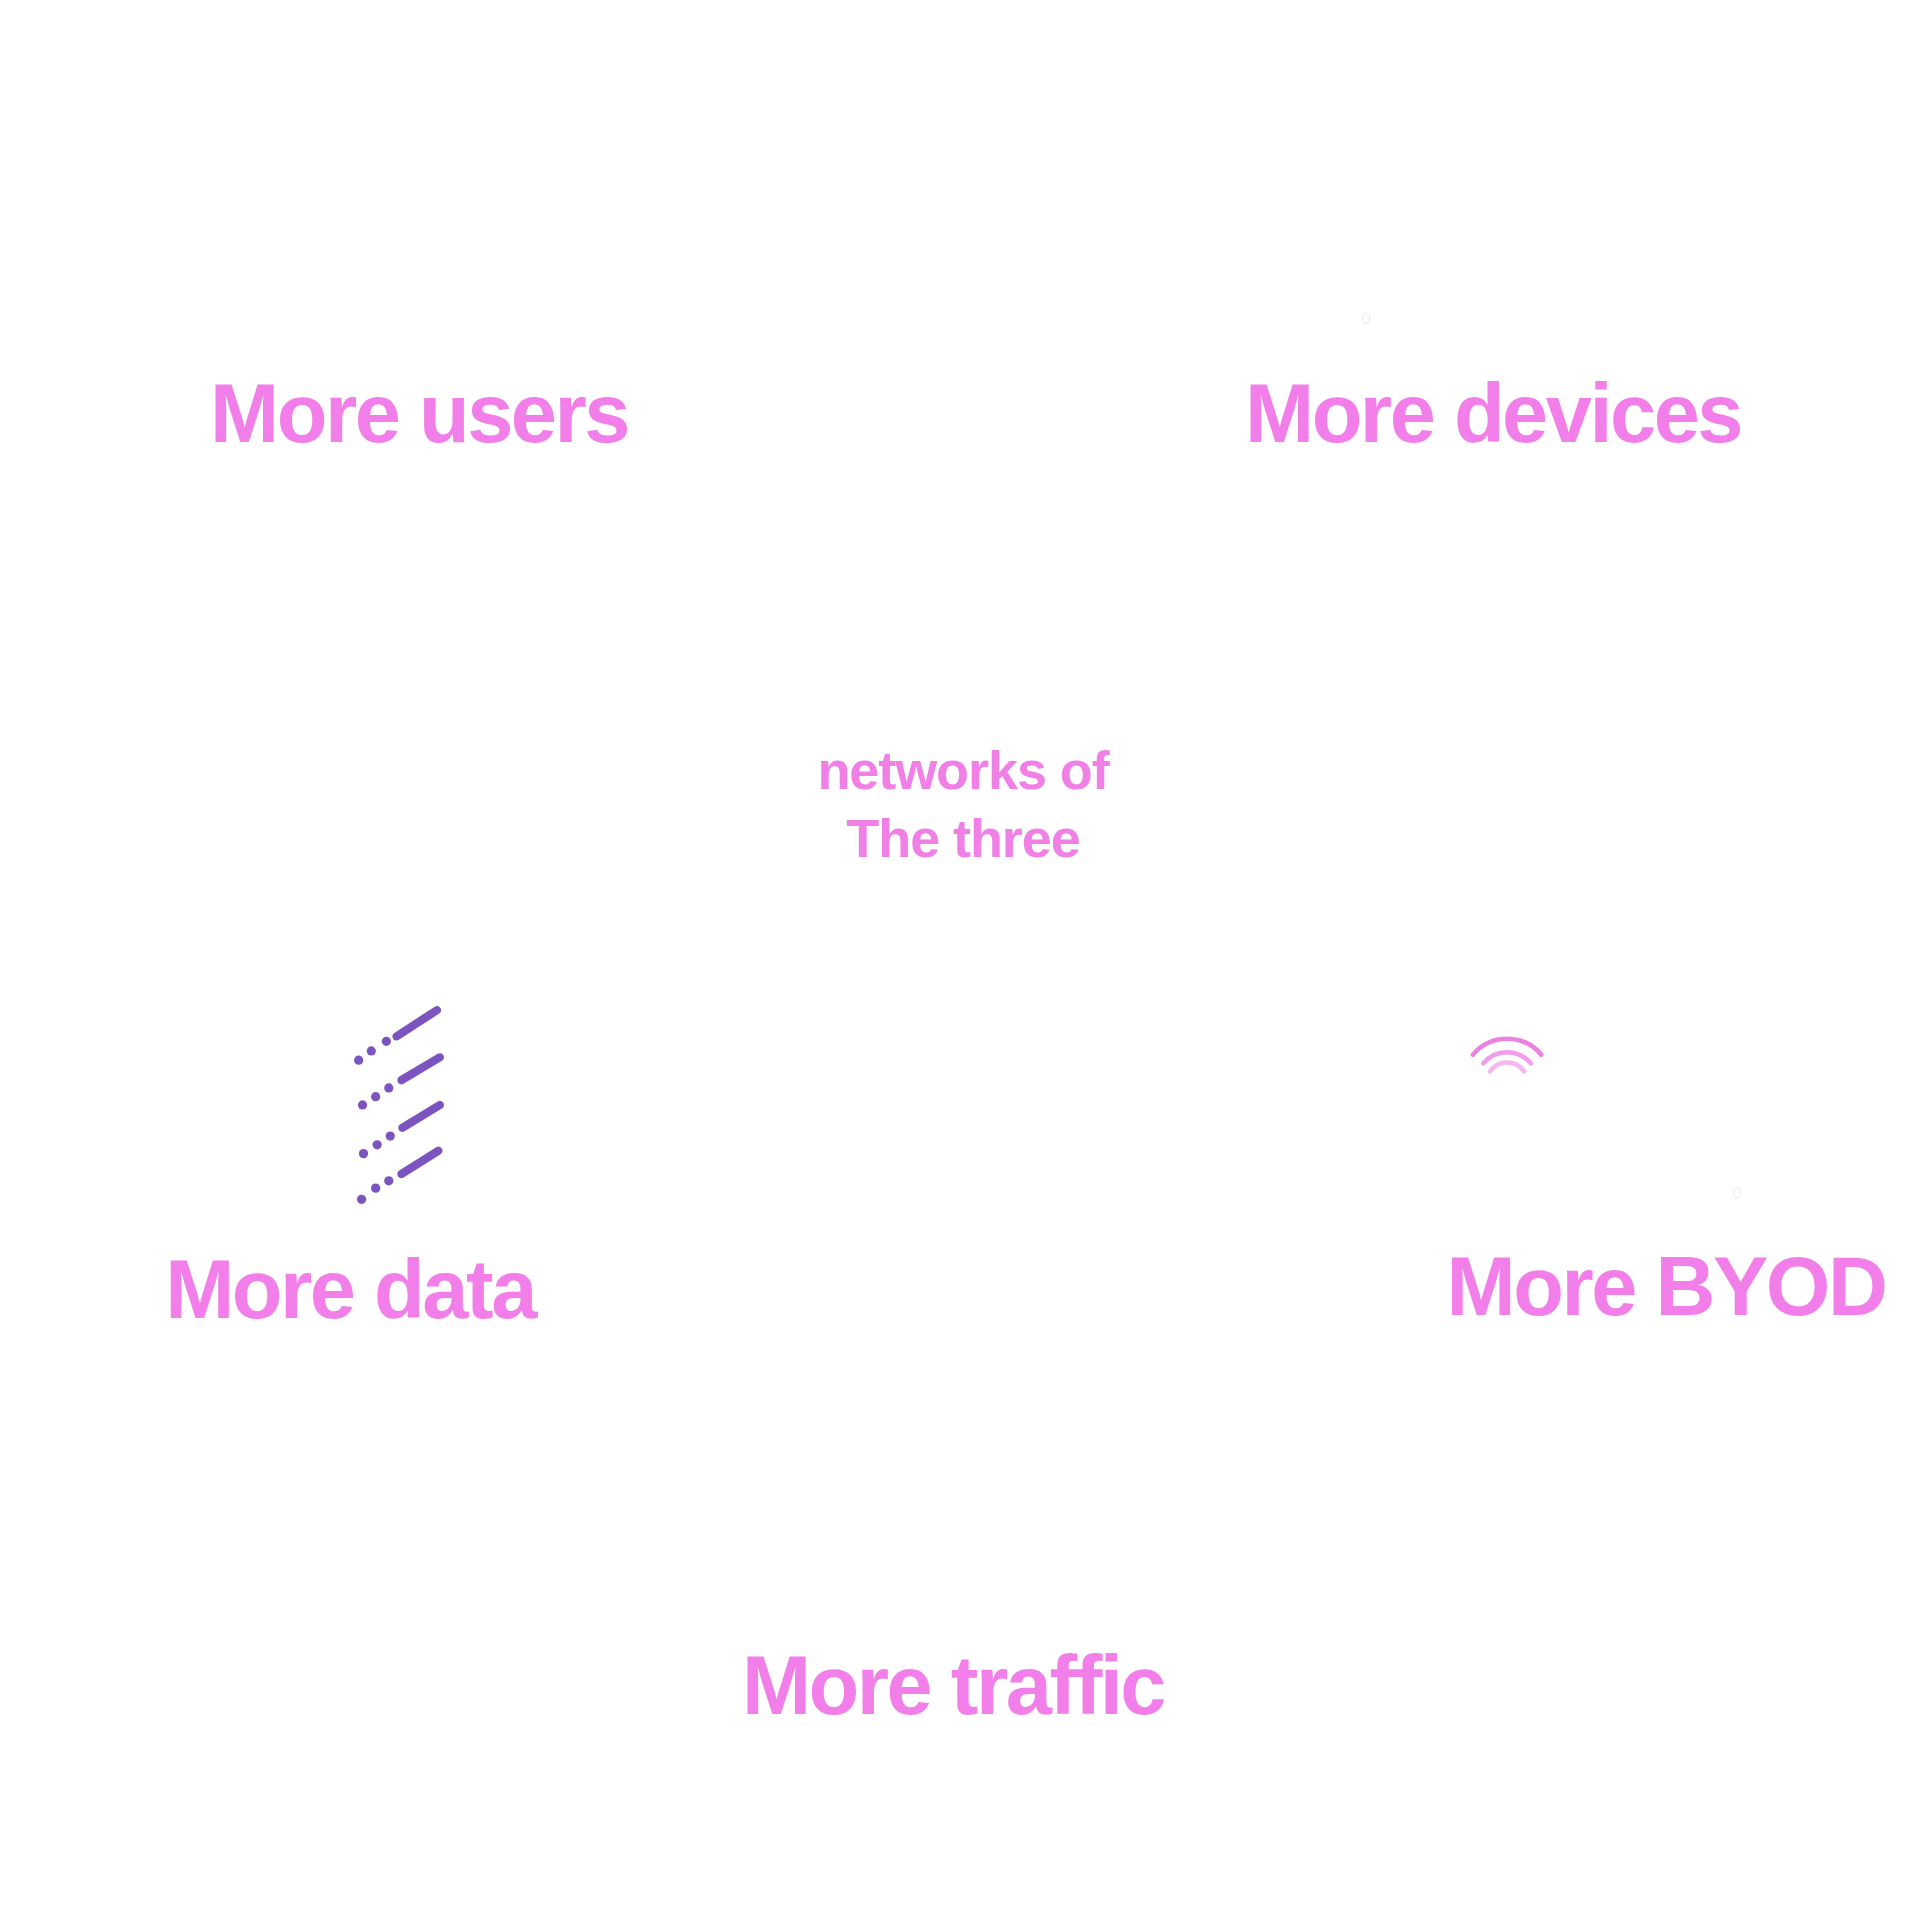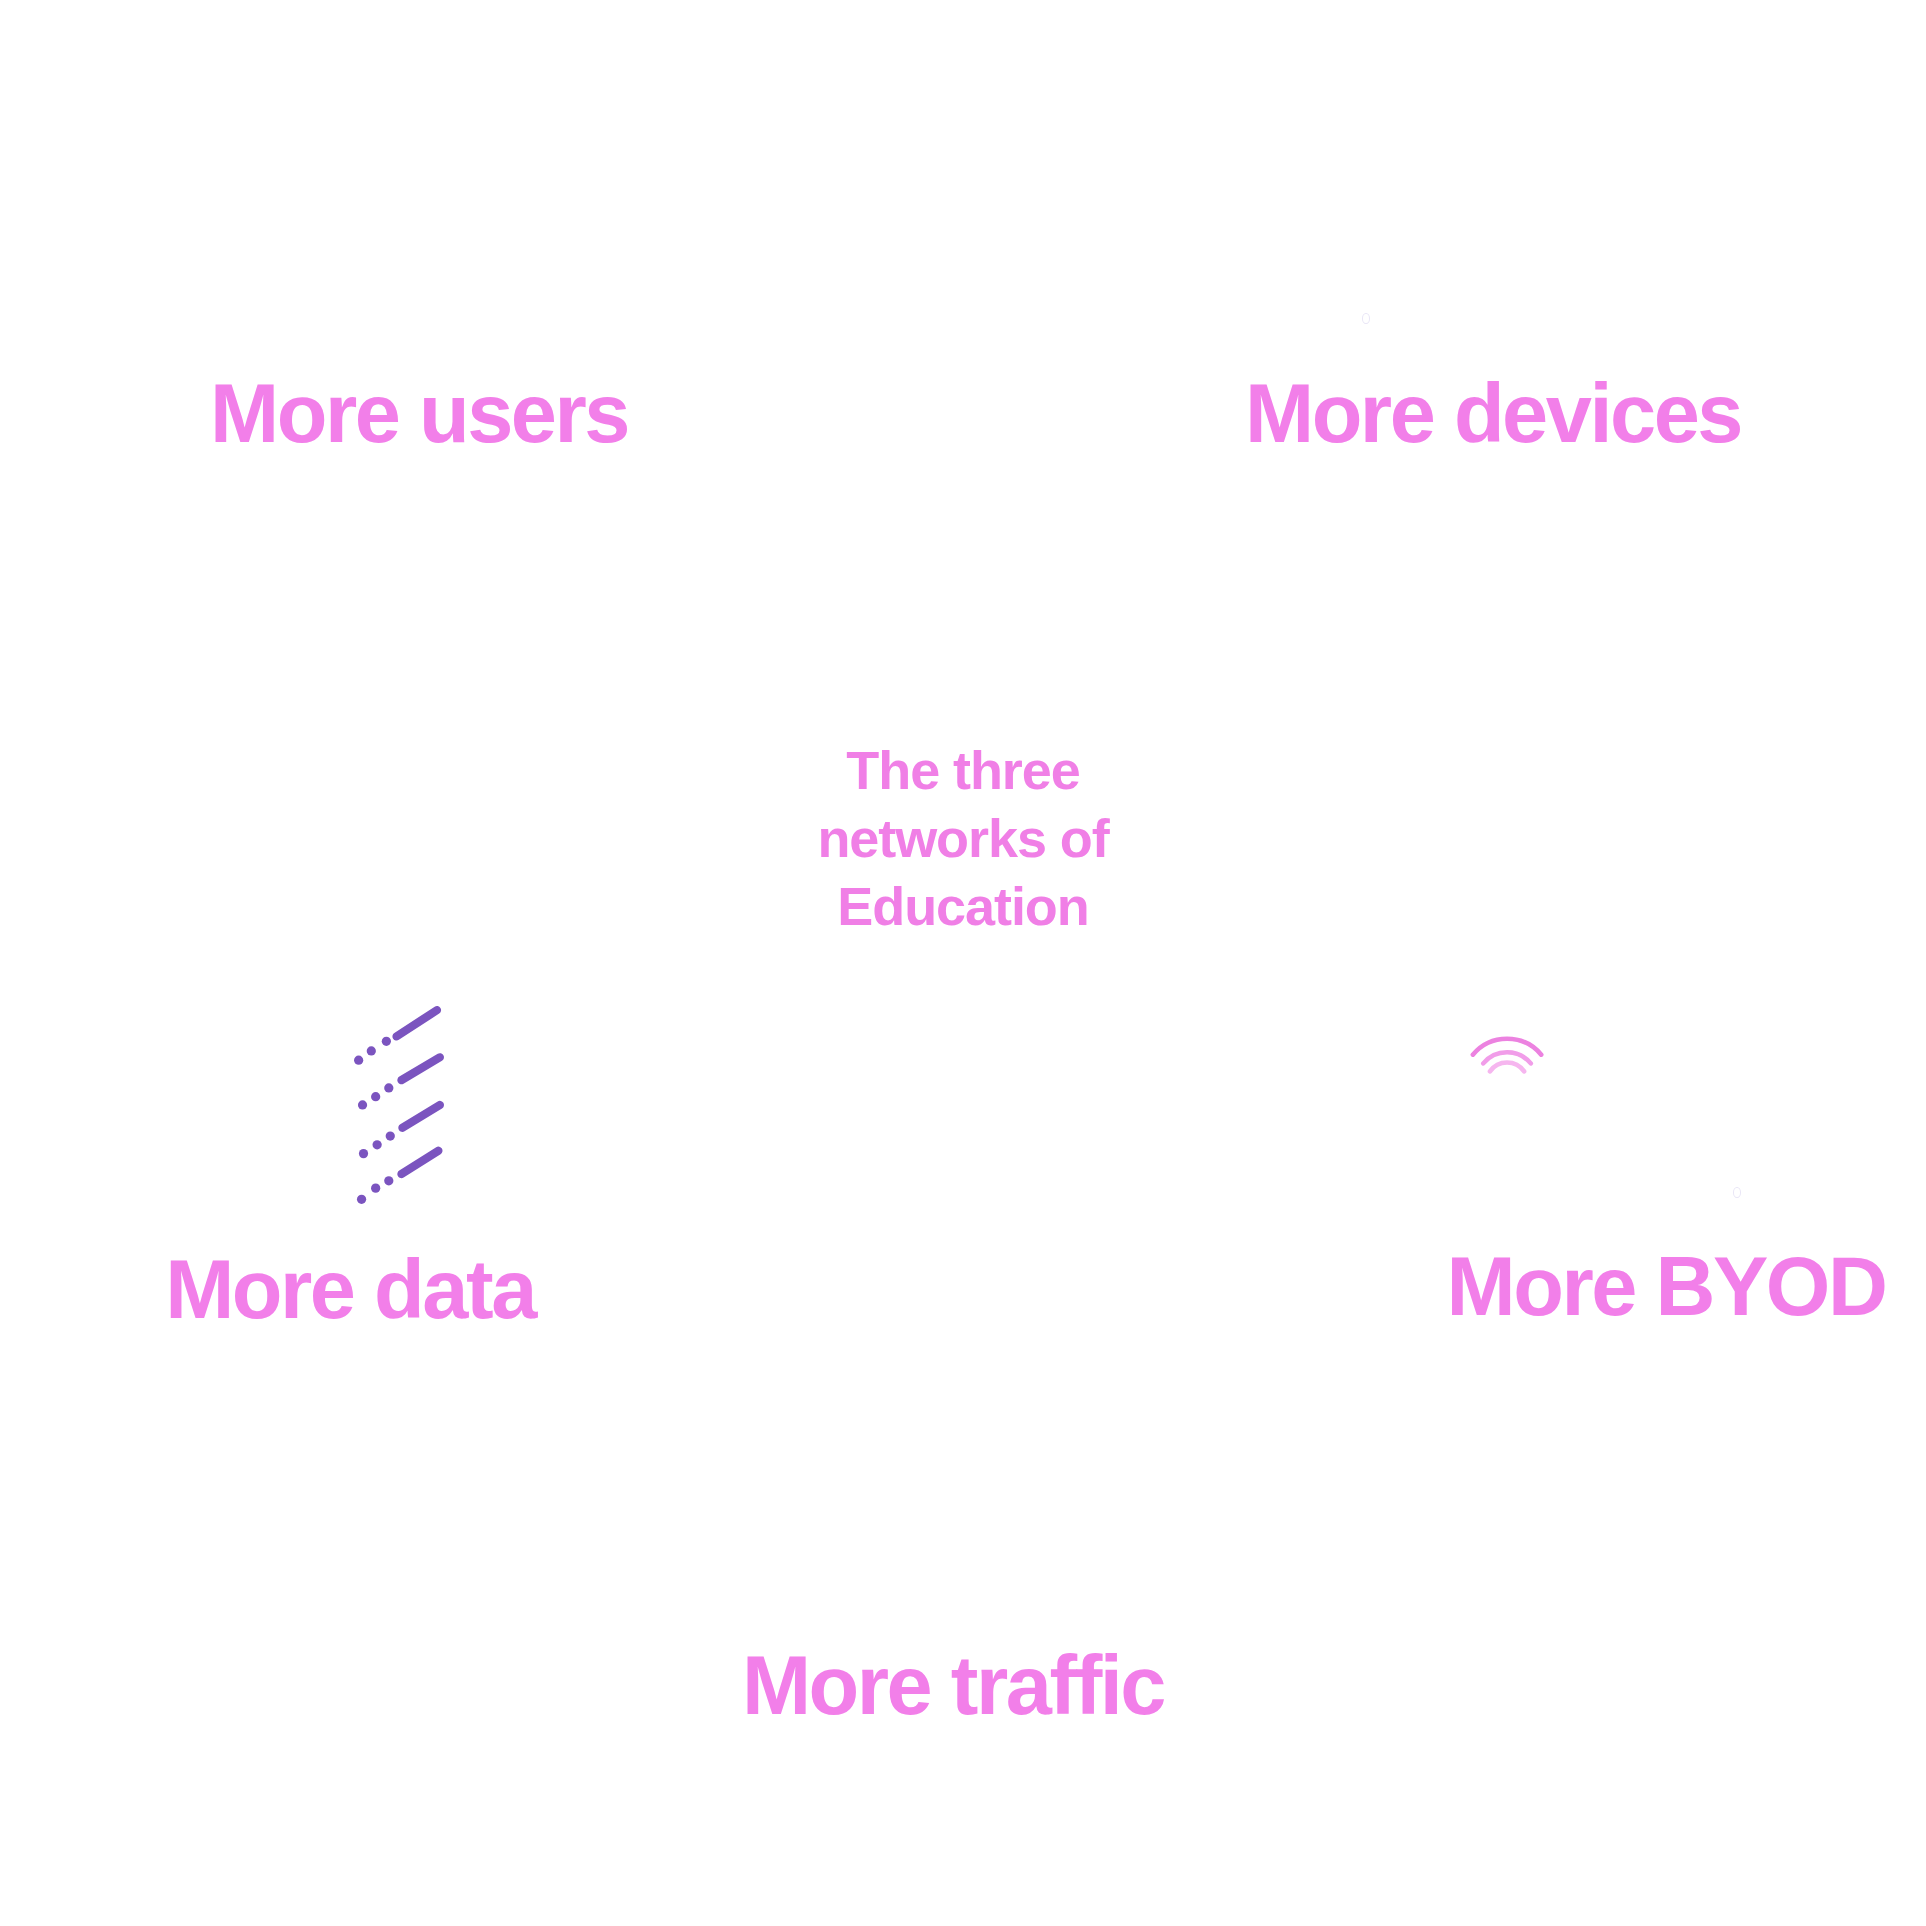--- a/index.html
+++ b/index.html
@@ -70,23 +70,22 @@
 
 <div id="canvas">
 
   <div class="label" style="left:419px; top:372px;">More users</div>
 
   <div class="label" style="left:1493px; top:372px;">More devices</div>
 
   <div class="faint-oval" style="left:1362px; top:313px;"></div>
 
   <div id="center-title" style="color: rgb(240, 127, 230);">
+    <div>networks of</div>
     <div>The three</div>
-    <div>networks of</div>
-    <div>Education</div>
   </div>
 
   <svg id="data-stream-icon" class="icon-svg" style="left:341px; top:997px;" width="117" height="214" viewBox="0 0 240 440">
 
     <circle class="dot" cx="36" cy="130" r="9.5"></circle>
     <circle class="dot" cx="62" cy="111" r="9.5"></circle>
     <circle class="dot" cx="93" cy="91" r="9.5"></circle>
     <line class="dash" x1="114" y1="81" x2="197" y2="27"></line>
 
     <circle class="dot" cx="44" cy="222" r="9.5"></circle>

